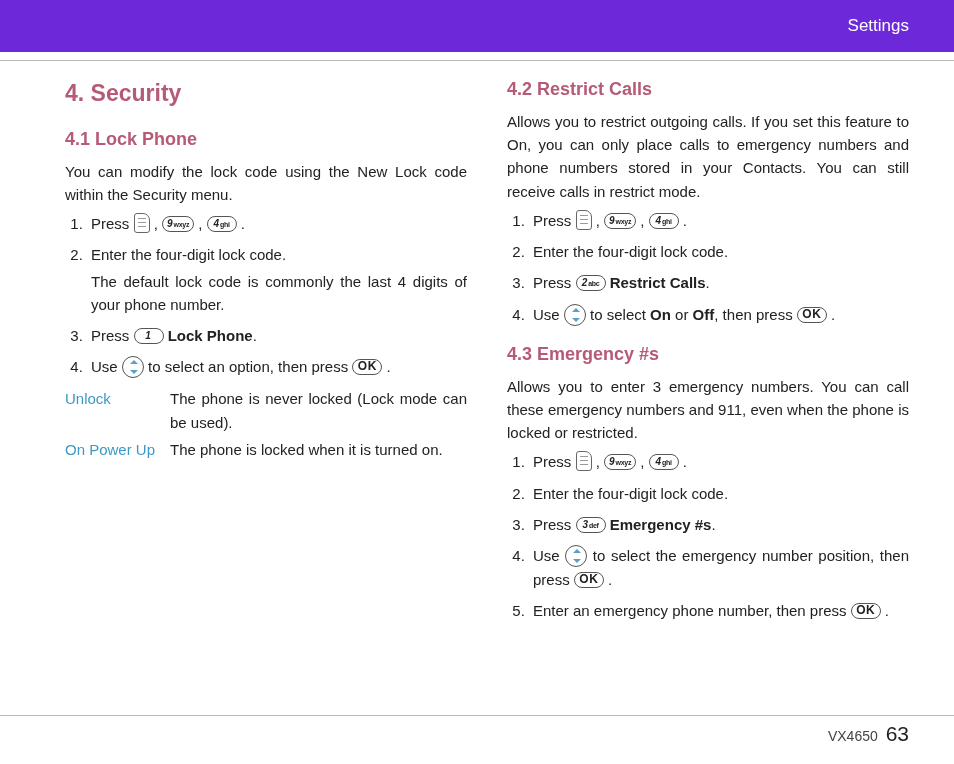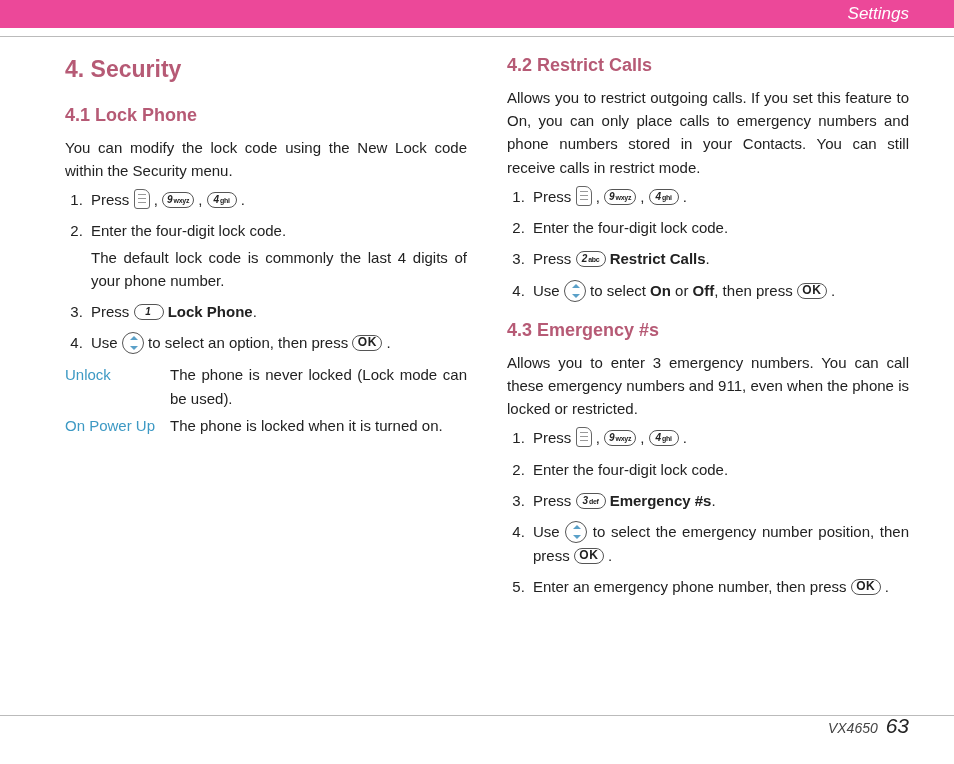--- a/index.html
+++ b/index.html
@@ -4,29 +4,28 @@
 <style>
   * { box-sizing: border-box; margin: 0; padding: 0; }
   body {
     font-family: Arial, Helvetica, sans-serif;
     background: #fff;
     width: 954px;
     height: 764px;
     position: relative;
   }
   .header-band {
-    background: #ec4899;
-    height: 28px;
+    background: #6d28d9;
+    height: 52px;
     width: 100%;
     display: flex;
     align-items: center;
     justify-content: flex-end;
     padding-right: 45px;
     color: #fff;
-    font-style: italic;
     font-size: 17px;
   }
   .thin-line {
     border-top: 1px solid #bbb;
     margin-top: 8px;
     width: 100%;
   }
   .page-content {
     display: flex;
     gap: 40px;
@@ -135,25 +134,24 @@
     color: #3d99c4;
     width: 105px;
     flex-shrink: 0;
   }
   .opt-def {
     flex: 1;
     text-align: justify;
   }
   .footer {
     position: absolute;
-    bottom: 26px;
+    bottom: 18px;
     right: 45px;
     font-size: 14px;
     color: #444;
-    font-style: italic;
   }
   .footer .pnum { font-size: 21px; color: #222; margin-left: 4px; }
   .thin-line-bottom {
     position:absolute;
     bottom: 48px;
     left:0; right:0;
     border-top:1px solid #bbb;
   }
 </style>
 </head>

